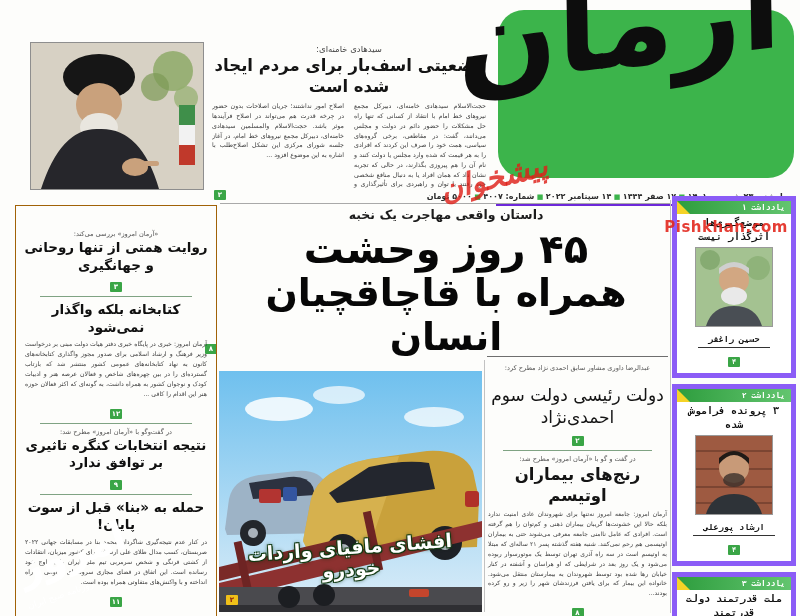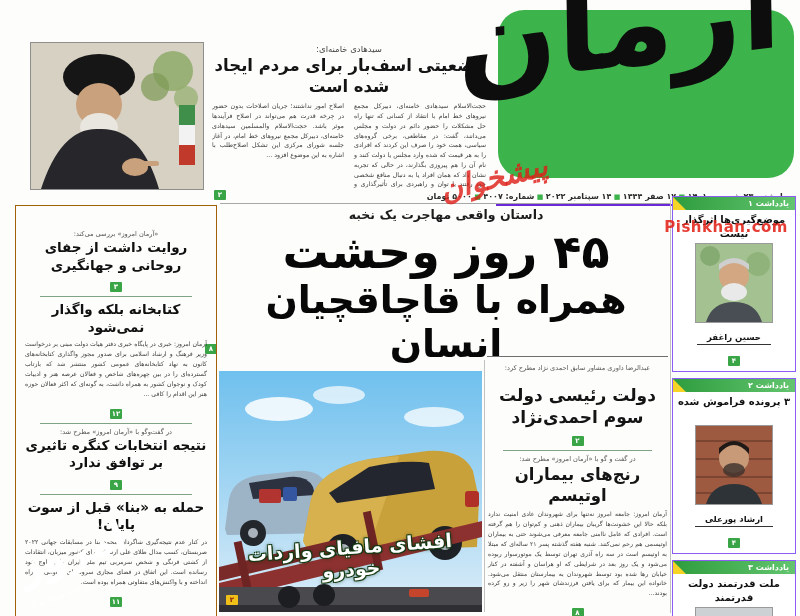--- a/index.html
+++ b/index.html
@@ -34,21 +34,21 @@
   .ts-body{font-size:6.3px;line-height:1.55;color:#3c3c3c;text-align:justify;
            column-count:2;column-gap:10px;column-fill:auto;height:88px;overflow:hidden;}
   .ts-badge{position:absolute;left:2px;bottom:0;}
   .ts-photo{width:172px;height:146px;border:1px solid #8e8e8e;flex:none;}
 
   .rule-under-header{position:absolute;left:220px;top:203px;width:450px;height:1px;background:#a9a9a9;}
 
   
   .main-story{position:absolute;left:222px;top:207px;width:448px;text-align:center;}
   .ms-kicker{font-size:12.5px;font-weight:bold;color:#1c1c1c;margin-bottom:4px;}
-  .ms-h1{font-size:46px;font-weight:bold;line-height:1.15;color:#070707;letter-spacing:-1px;}
+  .ms-h1{font-size:40px;font-weight:bold;line-height:1.15;color:#070707;letter-spacing:-1px;}
   .ms-h2{font-size:38px;font-weight:bold;line-height:1.15;color:#070707;letter-spacing:-1px;}
   .ms-badge{position:absolute;left:205px;top:344px;}
 
   
   .pbadge{display:inline-block;background:#3aa546;color:#fff;font-size:7px;line-height:10px;
           min-width:10px;padding:0 1px;text-align:center;border-radius:1px;font-weight:bold;}
   .pbadge-yellow{background:#f0c019;color:#8a180f;}
 
   
   .left-col{position:absolute;left:15px;top:205px;width:202px;height:507px;
@@ -64,28 +64,28 @@
   .photo-caption{position:absolute;left:2px;right:2px;bottom:32px;text-align:center;
                  font-size:19px;font-weight:bold;color:#fff;transform:rotate(-4deg);
                  text-shadow:1px 1px 0 #123a12,-1px 1px 0 #123a12,1px -1px 0 #123a12,
                              -1px -1px 0 #123a12,0 0 4px #0b2b0b;letter-spacing:-.5px;}
   .photo-badge{position:absolute;left:7px;bottom:7px;}
 
   
   .mid-col{position:absolute;left:487px;top:356px;width:181px;text-align:center;
            border-top:1px solid #6e6e6e;padding-top:5px;box-sizing:border-box;}
   .mc-kicker{font-size:6.6px;color:#555;margin:2px 0 2px;}
-  .mc-headline1{font-size:17px;font-weight:bold;line-height:1.3;margin-top:12px;}
+  .mc-headline1{font-size:17px;font-weight:normal;line-height:1.3;margin-top:12px;}
   .mc-headline2{font-size:16.5px;font-weight:bold;line-height:1.25;margin-bottom:2px;}
   .mc-body{font-size:6.1px;line-height:1.62;color:#3c3c3c;text-align:justify;margin:3px 1px 2px;}
 
   
   .notes-col{position:absolute;right:4px;top:196px;width:124px;display:flex;
              flex-direction:column;gap:6px;}
-  .note{border:1px solid #8b5cf6;background:#fff;}
+  .note{border:5px solid #8b5cf6;background:#fff;font-family:Liberation Mono, monospace;}
   .note-header{position:relative;background:linear-gradient(270deg,#63c56f,#2e9d3e);
                color:#fff;font-size:8px;font-weight:bold;text-align:right;
                height:13px;line-height:13px;padding:0 6px;}
   .note-fold{position:absolute;left:0;top:0;width:0;height:0;
              border-bottom:13px solid #f5d327;border-right:13px solid transparent;}
   .note-body{padding:3px 4px 4px;text-align:center;}
   .note-title{font-size:10px;font-weight:bold;line-height:1.35;min-height:28px;color:#101010;}
   .note-photo{width:76px;height:78px;margin:2px auto;border:1px solid #9a9a9a;display:block;}
   .note-author{font-size:8.5px;font-weight:bold;display:inline-block;
                border-bottom:1px solid #333;padding:0 10px 2px;margin-top:1px;}
@@ -147,21 +147,21 @@
   <div class="main-story">
     <div class="ms-kicker">داستان واقعی مهاجرت یک نخبه</div>
     <div class="ms-h1">۴۵ روز وحشت</div>
     <div class="ms-h2">همراه با قاچاقچیان انسان</div>
   </div>
   <span class="pbadge ms-badge">۸</span>
 
   <div class="left-col">
     <div>
       <div class="lc-kicker">«آرمان امروز» بررسی می‌کند:</div>
-      <div class="lc-headline">روایت داشت از جفای روحانی و جهانگیری</div>
+      <div class="lc-headline">روایت همتی از تنها روحانی و جهانگیری</div>
       <div class="center"><span class="pbadge">۳</span></div>
     </div>
     <div class="divider"></div>
     <div>
       <div class="lc-headline">کتابخانه بلکه واگذار نمی‌شود</div>
       <div class="lc-body">آرمان امروز: خبری در پایگاه خبری دفتر هیات دولت مبنی بر درخواست وزیر فرهنگ و ارشاد اسلامی برای صدور مجوز واگذاری کتابخانه‌های کانون به نهاد کتابخانه‌های عمومی کشور منتشر شد که بازتاب گسترده‌ای را در بین چهره‌های شاخص و فعالان عرصه هنر و ادبیات کودک و نوجوان کشور به همراه داشت، به گونه‌ای که اکثر فعالان حوزه هنر این اقدام را کافی ...</div>
       <div class="center"><span class="pbadge">۱۲</span></div>
     </div>
     <div class="divider"></div>
     <div>

